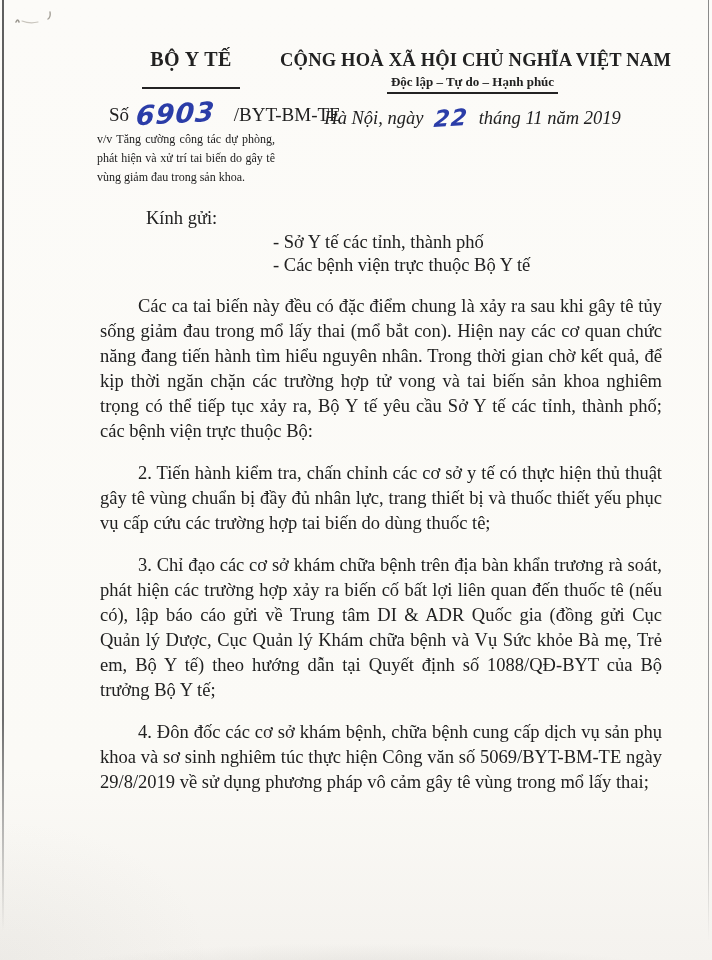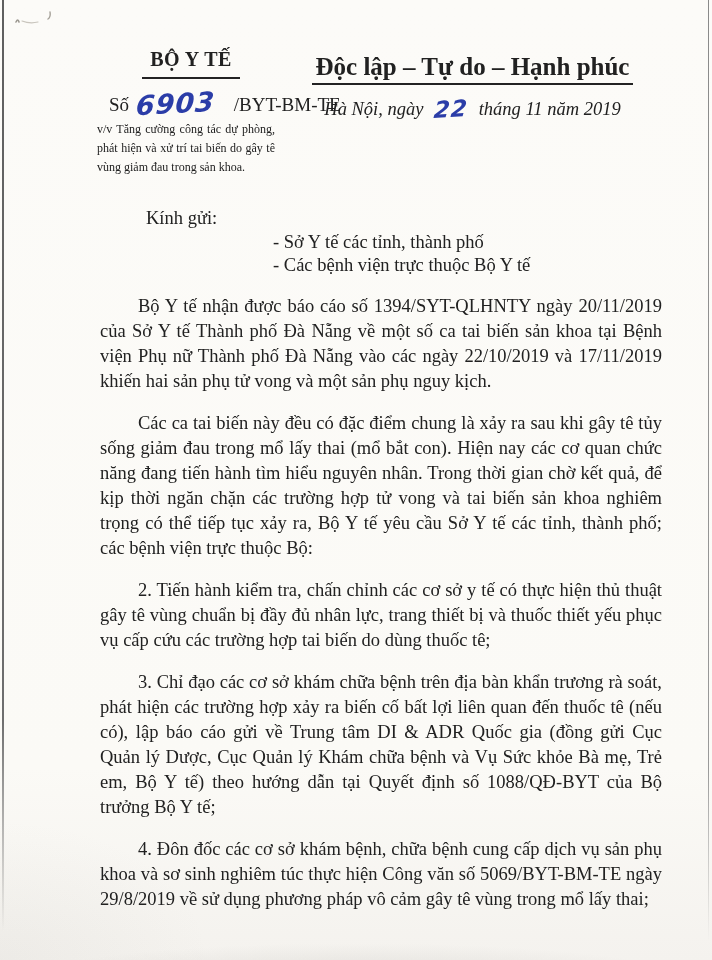--- a/index.html
+++ b/index.html
@@ -28,21 +28,21 @@
     background:linear-gradient(180deg,#8a8a8a 0%,#9a9a9a 80%,rgba(150,150,150,0) 98%);
   }
   .pen-scribble{position:absolute;left:12px;top:8px;}
 
   
   .header-left{
     position:absolute;left:95px;top:48px;width:192px;text-align:center;
   }
   .agency{
     display:inline-block;font-weight:bold;font-size:20px;letter-spacing:.5px;
-    border-bottom:2px solid #232323;padding:0 8px 6px;
+    border-bottom:2px solid #232323;padding:0 8px 16px;
   }
   .doc-number{margin-top:9px;font-size:19px;text-align:left;padding-left:14px;white-space:nowrap;}
   .doc-number .suffix{margin-left:12px;}
   .handwritten{
     font-family:"DejaVu Sans",sans-serif;
     font-style:italic;font-weight:600;
     color:#2b3da8;
     display:inline-block;
     transform:rotate(-3deg) skewX(-8deg);
     letter-spacing:1px;
@@ -53,21 +53,21 @@
   .subject{
     margin-top:4px;font-size:12px;line-height:19px;text-align:justify;
     width:178px;margin-left:2px;
   }
 
   .header-right{
     position:absolute;left:280px;top:50px;width:385px;text-align:center;
   }
   .national-title{font-weight:bold;font-size:18.5px;letter-spacing:.2px;white-space:nowrap;}
   .motto{
-    display:inline-block;font-weight:bold;font-size:25px;margin-top:3px;
+    display:inline-block;font-weight:bold;font-size:13px;margin-top:3px;
     border-bottom:2px solid #232323;padding:0 4px 2px;
   }
   .place-date{margin-top:11px;font-style:italic;font-size:18.5px;}
 
   
   .stamp-khan{
     position:absolute;left:25px;top:196px;width:112px;height:27px;
     border:2.5px solid #2a2a2a;
     display:flex;align-items:center;justify-content:center;
     font-family:"Liberation Sans","DejaVu Sans",sans-serif;
@@ -104,35 +104,35 @@
     <span class="agency">BỘ Y TẾ</span>
     <div class="doc-number">
       <span>Số</span>
       <span class="handwritten hw-number">6903</span>
       <span class="suffix">/BYT-BM-TE</span>
     </div>
     <div class="subject">v/v Tăng cường công tác dự phòng, phát hiện và xử trí tai biến do gây tê vùng giảm đau trong sản khoa.</div>
   </div>
 
   <div class="header-right">
+    <div class="national-title">CỘNG HOÀ XÃ HỘI CHỦ NGHĨA VIỆT NAM</div>
     <span class="motto">Độc lập – Tự do – Hạnh phúc</span>
     <div class="place-date">
       <span>Hà Nội, ngày</span>
       <span class="handwritten hw-day">22</span>
       <span>tháng 11 năm 2019</span>
     </div>
   </div>
 
 
   <div class="body-text">
     <div class="salutation">Kính gửi:</div>
     <div class="recipient">- Sở Y tế các tỉnh, thành phố</div>
     <div class="recipient">- Các bệnh viện trực thuộc Bộ Y tế</div>
 
-    <p>Bộ Y tế nhận được báo cáo số 1394/SYT-QLHNTY ngày 20/11/2019 của Sở Y tế Thành phố Đà Nẵng về một số ca tai biến sản khoa tại Bệnh viện Phụ nữ Thành phố Đà Nẵng vào các ngày 22/10/2019 và 17/11/2019 khiến hai sản phụ tử vong và một sản phụ nguy kịch.</p>
     <p>Các ca tai biến này đều có đặc điểm chung là xảy ra sau khi gây tê tủy sống giảm đau trong mổ lấy thai (mổ bắt con). Hiện nay các cơ quan chức năng đang tiến hành tìm hiểu nguyên nhân. Trong thời gian chờ kết quả, để kịp thời ngăn chặn các trường hợp tử vong và tai biến sản khoa nghiêm trọng có thể tiếp tục xảy ra, Bộ Y tế yêu cầu Sở Y tế các tỉnh, thành phố; các bệnh viện trực thuộc Bộ:</p>
     <p>2. Tiến hành kiểm tra, chấn chỉnh các cơ sở y tế có thực hiện thủ thuật gây tê vùng chuẩn bị đầy đủ nhân lực, trang thiết bị và thuốc thiết yếu phục vụ cấp cứu các trường hợp tai biến do dùng thuốc tê;</p>
     <p>3. Chỉ đạo các cơ sở khám chữa bệnh trên địa bàn khẩn trương rà soát, phát hiện các trường hợp xảy ra biến cố bất lợi liên quan đến thuốc tê (nếu có), lập báo cáo gửi về Trung tâm DI &amp; ADR Quốc gia (đồng gửi Cục Quản lý Dược, Cục Quản lý Khám chữa bệnh và Vụ Sức khỏe Bà mẹ, Trẻ em, Bộ Y tế) theo hướng dẫn tại Quyết định số 1088/QĐ-BYT của Bộ trưởng Bộ Y tế;</p>
     <p>4. Đôn đốc các cơ sở khám bệnh, chữa bệnh cung cấp dịch vụ sản phụ khoa và sơ sinh nghiêm túc thực hiện Công văn số 5069/BYT-BM-TE ngày 29/8/2019 về sử dụng phương pháp vô cảm gây tê vùng trong mổ lấy thai;</p>
 
   </div>
 
 </div>
 
 </body></html>

